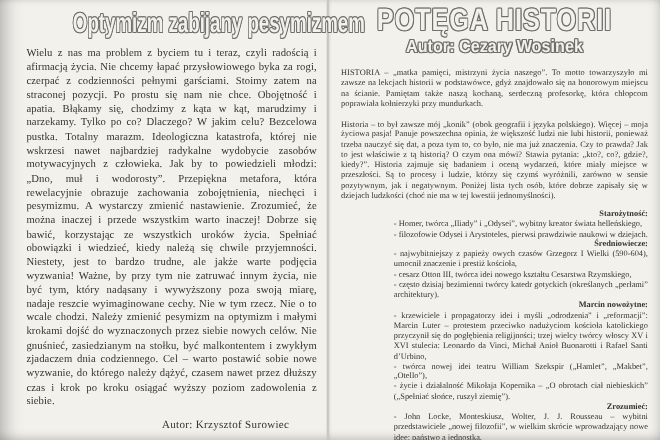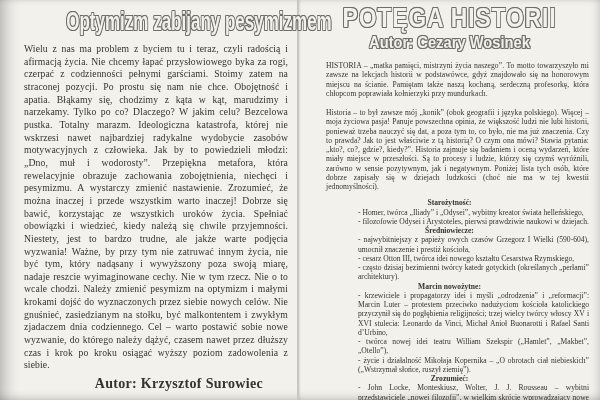--- a/index.html
+++ b/index.html
@@ -58,27 +58,27 @@
     white-space:nowrap;margin:1px 0 0 0;
   }
 
   .left-body{
     margin:8px 0 0 0;
     font-size:9.7px;line-height:12.65px;
     text-align:justify;letter-spacing:.1px;word-spacing:.6px;
   }
   .left-author{
     position:absolute;right:34px;bottom:8px;
-    font-weight:bold;font-size:14px;letter-spacing:.3px;
+    font-weight:normal;font-size:10px;letter-spacing:.3px;
   }
 
   .right-body{margin-top:9px;font-size:7.6px;line-height:9.25px;}
-  .r-para{margin:0 0 10px 16px;text-align:justify;letter-spacing:.05px;}
+  .r-para{margin:0 0 10px 0;text-align:justify;letter-spacing:.05px;}
   .r-para:last-of-type{margin-bottom:7px;}
-  .r-heading{font-weight:bold;text-align:center;}
+  .r-heading{font-weight:bold;text-align:right;}
   .r-item{text-align:justify;margin-left:48px;}
   .r-section{margin:0;}
 </style>
 </head>
 <body>
 
 <div class="spread">
 
   <div class="page page-left">
     <h1 class="outline-title left-title">Optymizm zabijany pesymizmem</h1>
@@ -108,21 +108,21 @@
           <div class="r-heading">Średniowiecze:</div>
           <div class="r-item">- najwybitniejszy z papieży owych czasów Grzegorz I Wielki (590-604), umocnił znaczenie i prestiż kościoła,</div>
           <div class="r-item">- cesarz Otton III, twórca idei nowego kształtu Cesarstwa Rzymskiego,</div>
           <div class="r-item">- często dzisiaj bezimienni twórcy katedr gotyckich (określanych „perłami” architektury).</div>
         </section>
 
         <section class="r-section">
           <div class="r-heading">Marcin nowożytne:</div>
           <div class="r-item">- krzewiciele i propagatorzy idei i myśli „odrodzenia” i „reformacji”: Marcin Luter – protestem przeciwko nadużyciom kościoła katolickiego przyczynił się do pogłębienia religijności; trzej wielcy twórcy włoscy XV i XVI stulecia: Leonardo da Vinci, Michał Anioł Buonarotti i Rafael Santi d’Urbino,</div>
           <div class="r-item">- twórca nowej idei teatru William Szekspir („Hamlet”, „Makbet”, „Otello”),</div>
-          <div class="r-item">- życie i działalność Mikołaja Kopernika – „O obrotach ciał niebieskich” („Wstrzymał słońce, ruszył ziemię”).</div>
+          <div class="r-item">- życie i działalność Mikołaja Kopernika – „O obrotach ciał niebieskich” („Spełniać słońce, ruszył ziemię”).</div>
         </section>
 
         <section class="r-section">
           <div class="r-heading">Zrozumieć:</div>
           <div class="r-item">- John Locke, Monteskiusz, Wolter, J. J. Rousseau – wybitni przedstawiciele „nowej filozofii”, w wielkim skrócie wprowadzający nowe idee: państwo a jednostka,</div>
         </section>
 
       </div>
     </div>
   </div>

